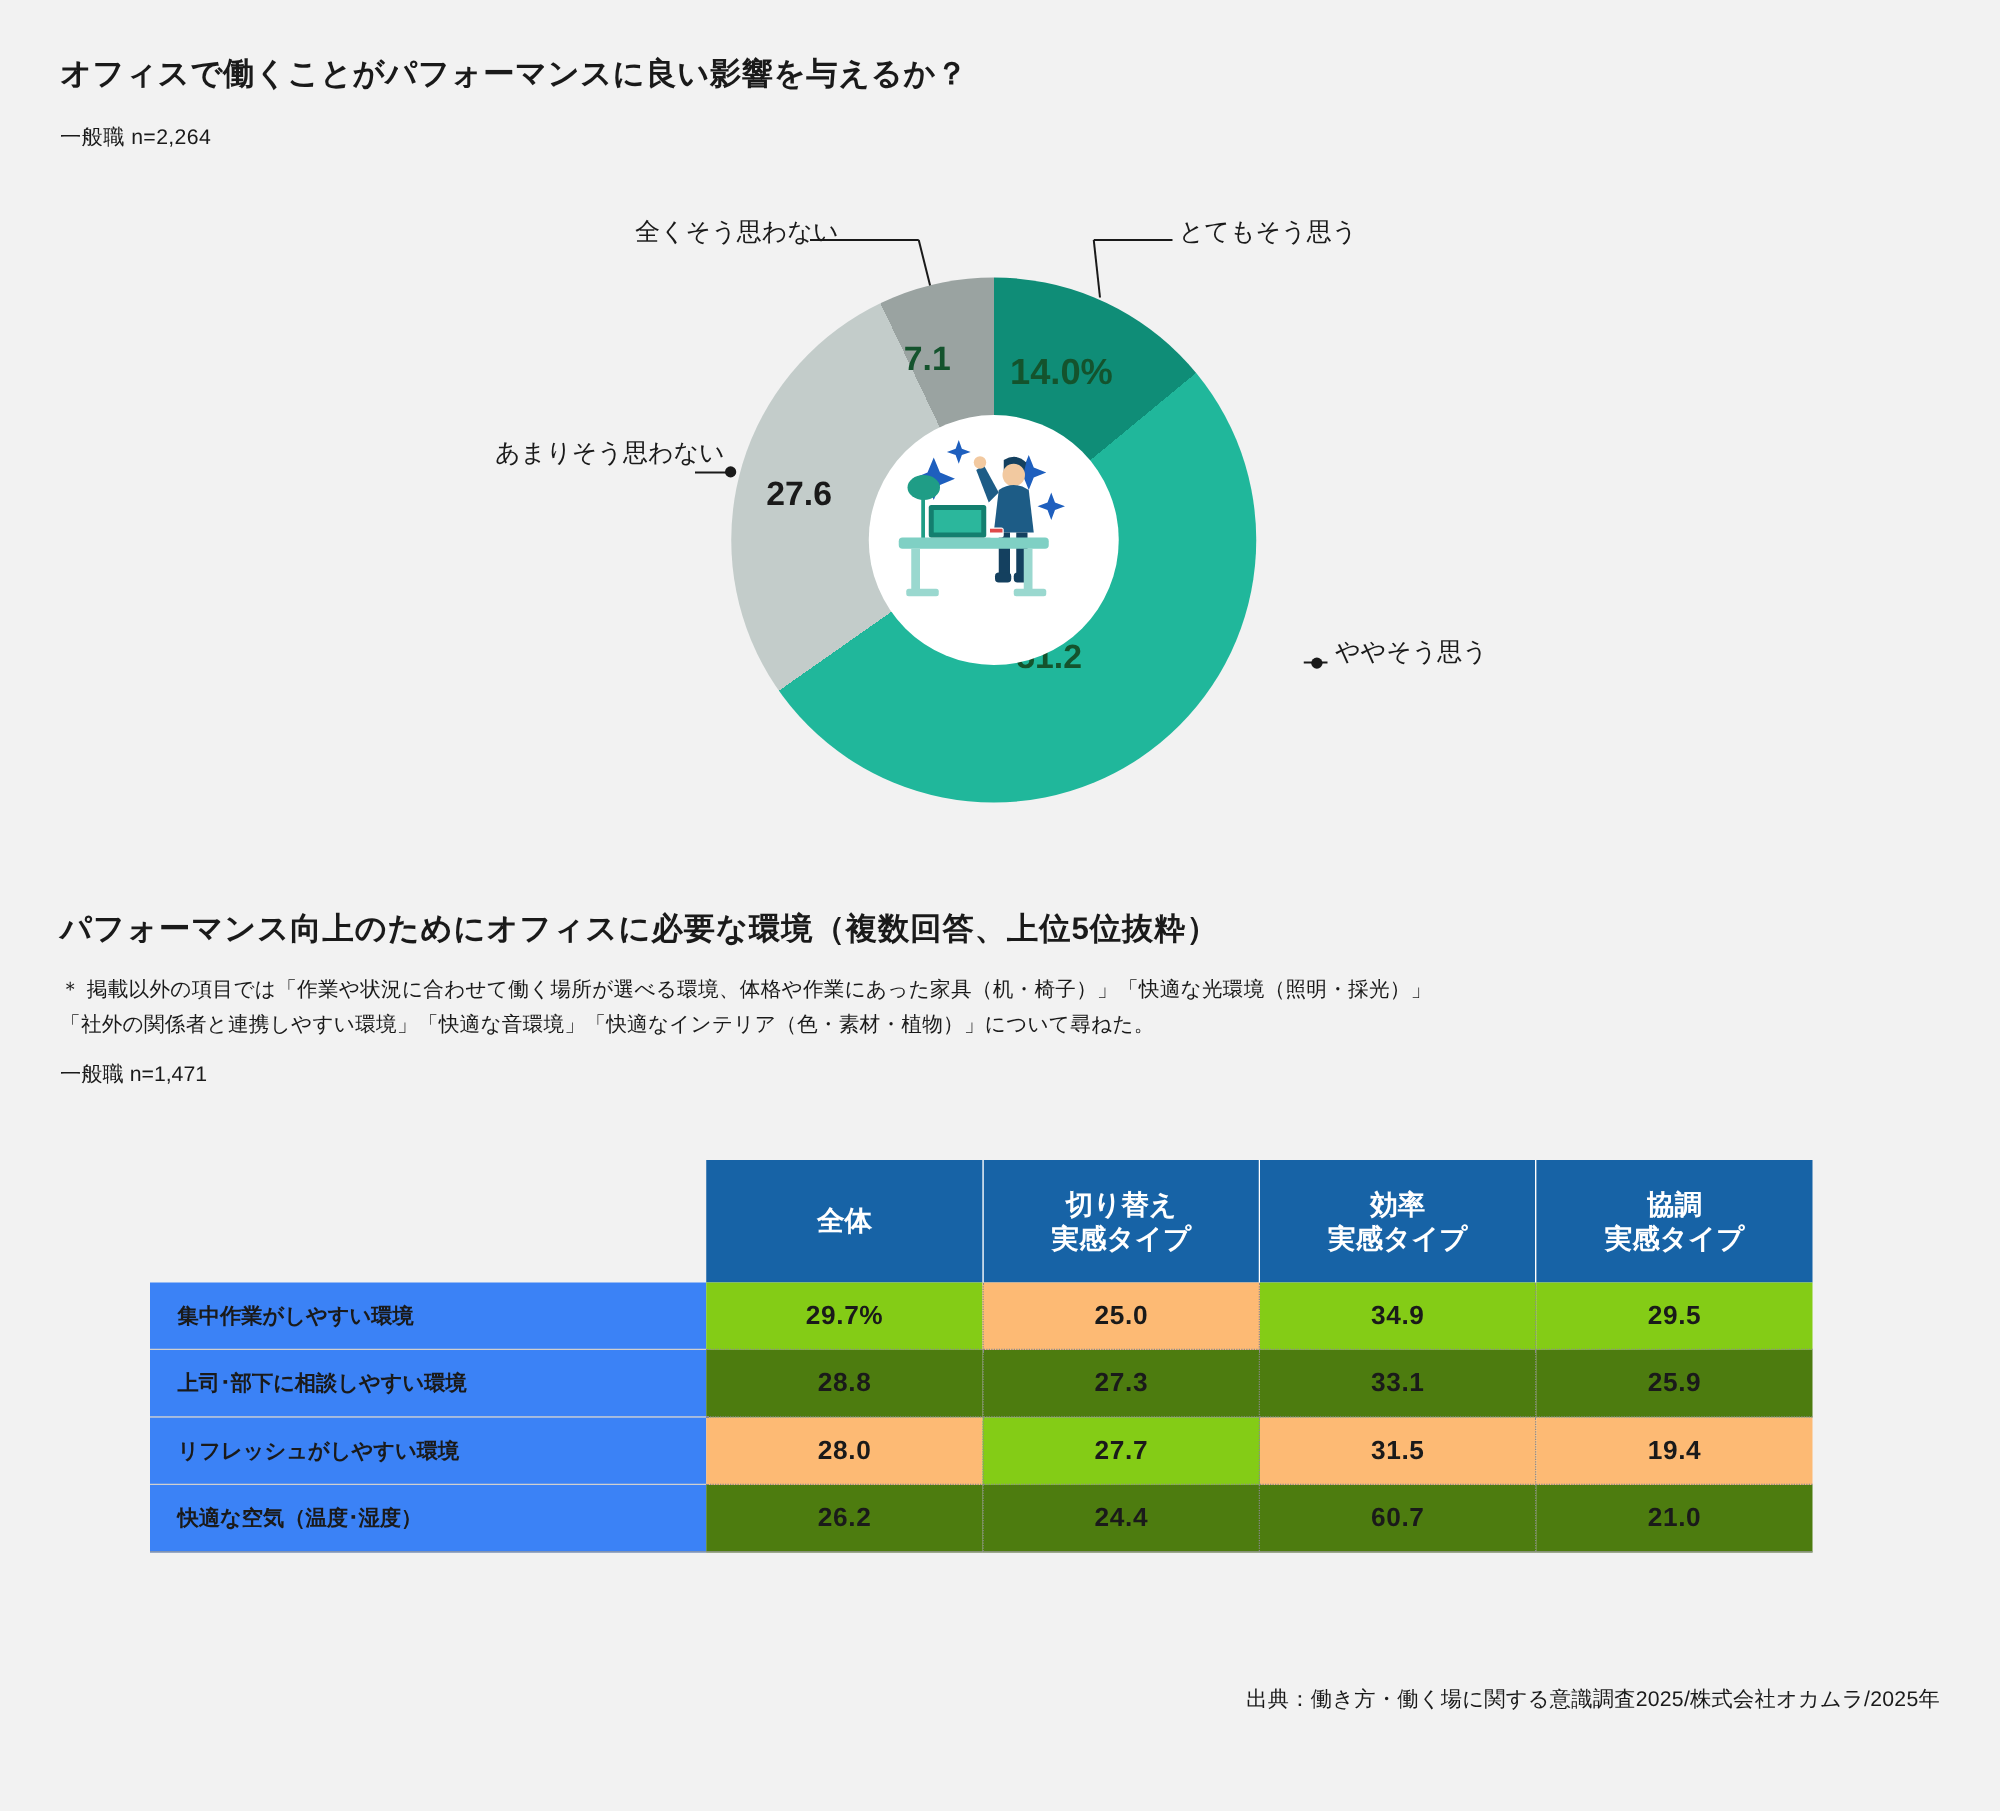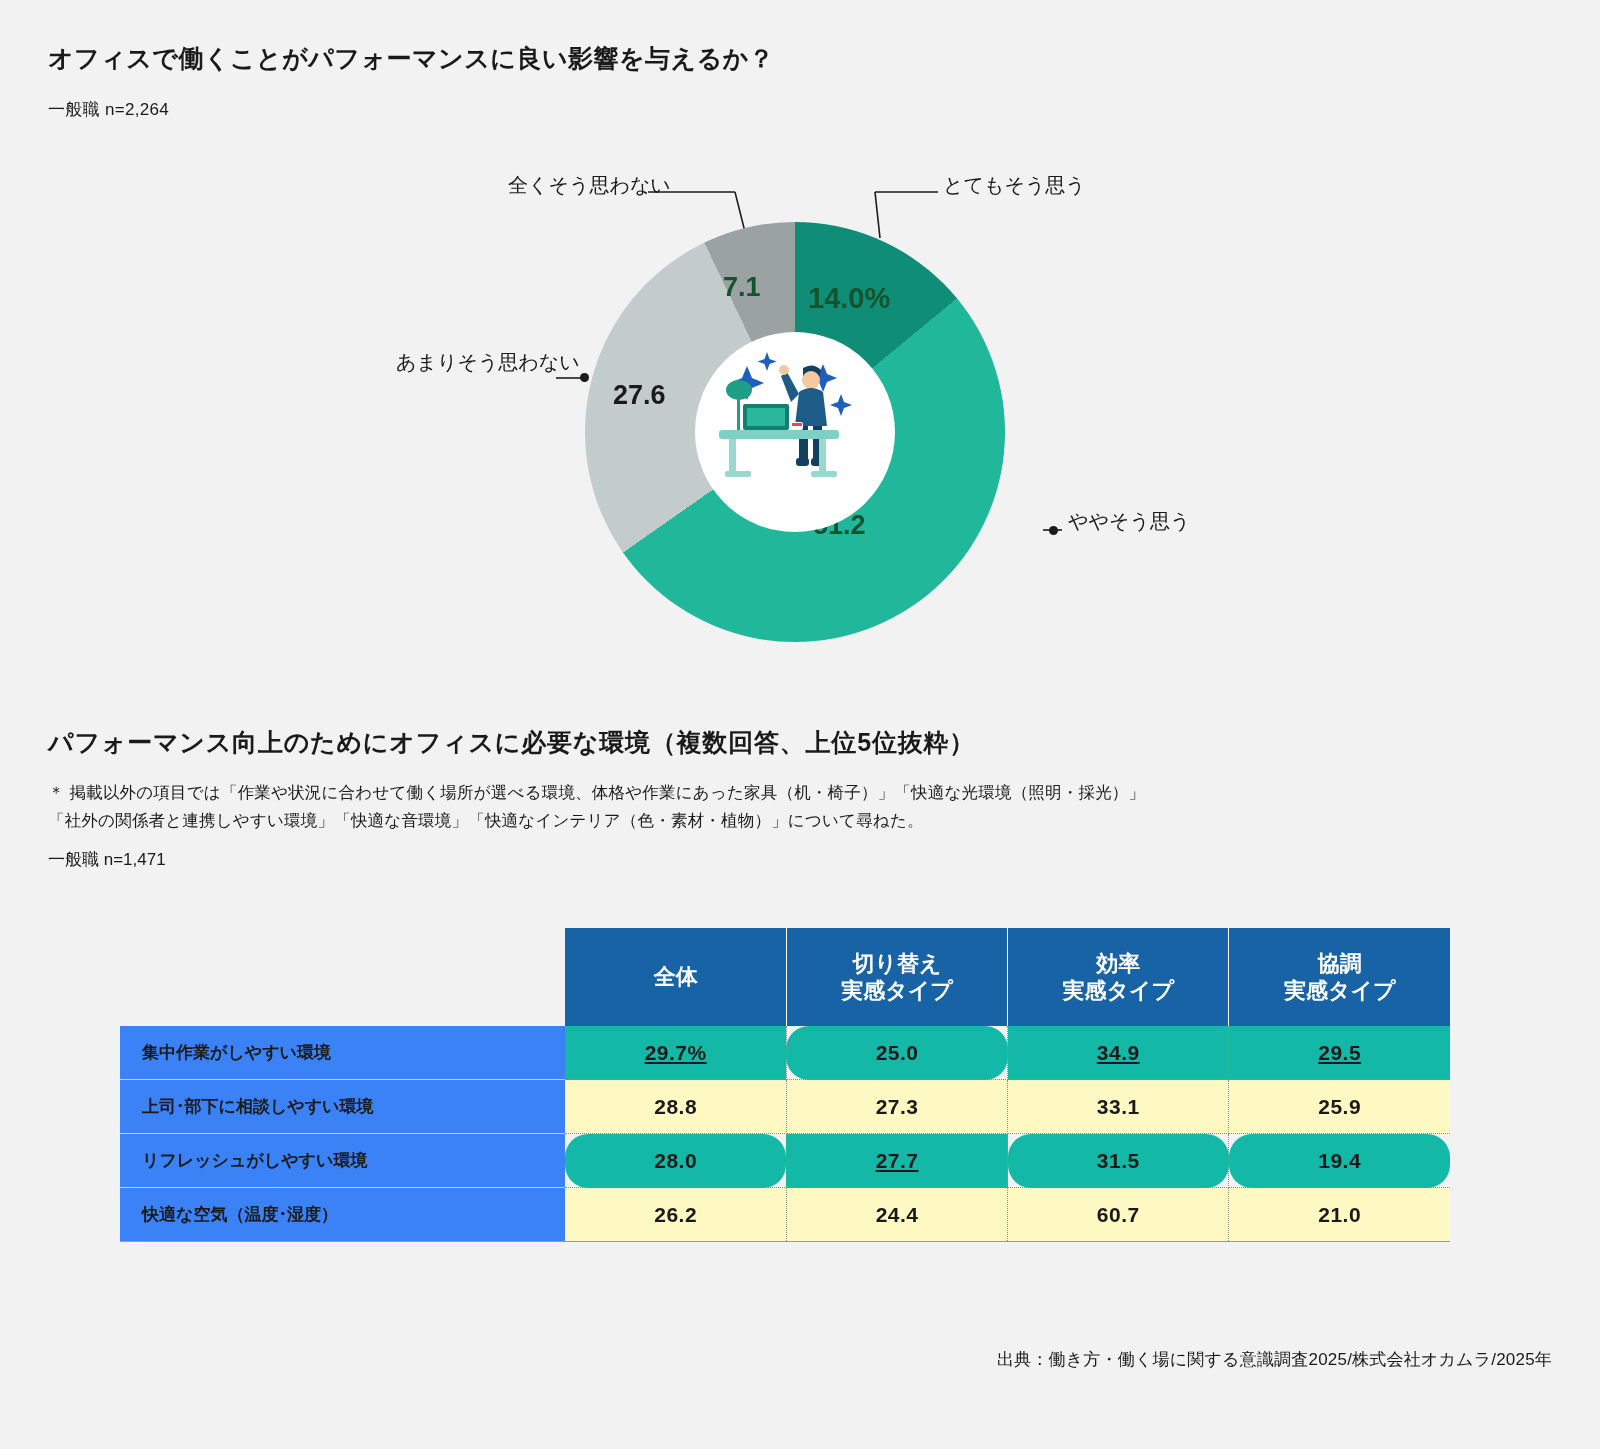--- a/index.html
+++ b/index.html
@@ -167,23 +167,23 @@
     border-bottom: 1px solid #cfcfcf;
   }
   tbody tr:last-child td.rowlabel { border-bottom: 1px solid #9a9a9a; }
   td.val {
     text-align: center;
     font-weight: bold;
     letter-spacing: 0.5px;
     border-right: 1px dotted #8a8a8a;
   }
   td.val:last-child { border-right: none; }
-  td.v-light { background: #14b8a6; border-radius: 23px; }
-  td.v-grey  { background: #fef9c3; }
-  td.v-blue  { background: #14b8a6; text-decoration: underline; }
+  td.v-light { background: #fdba74; }
+  td.v-grey  { background: #4d7c0f; }
+  td.v-blue  { background: #84cc16; }
 
   #source {
     position: absolute;
     right: 48px;
     top: 1348px;
     font-size: 17px;
     letter-spacing: 0.2px;
   }
 </style>
 </head>

